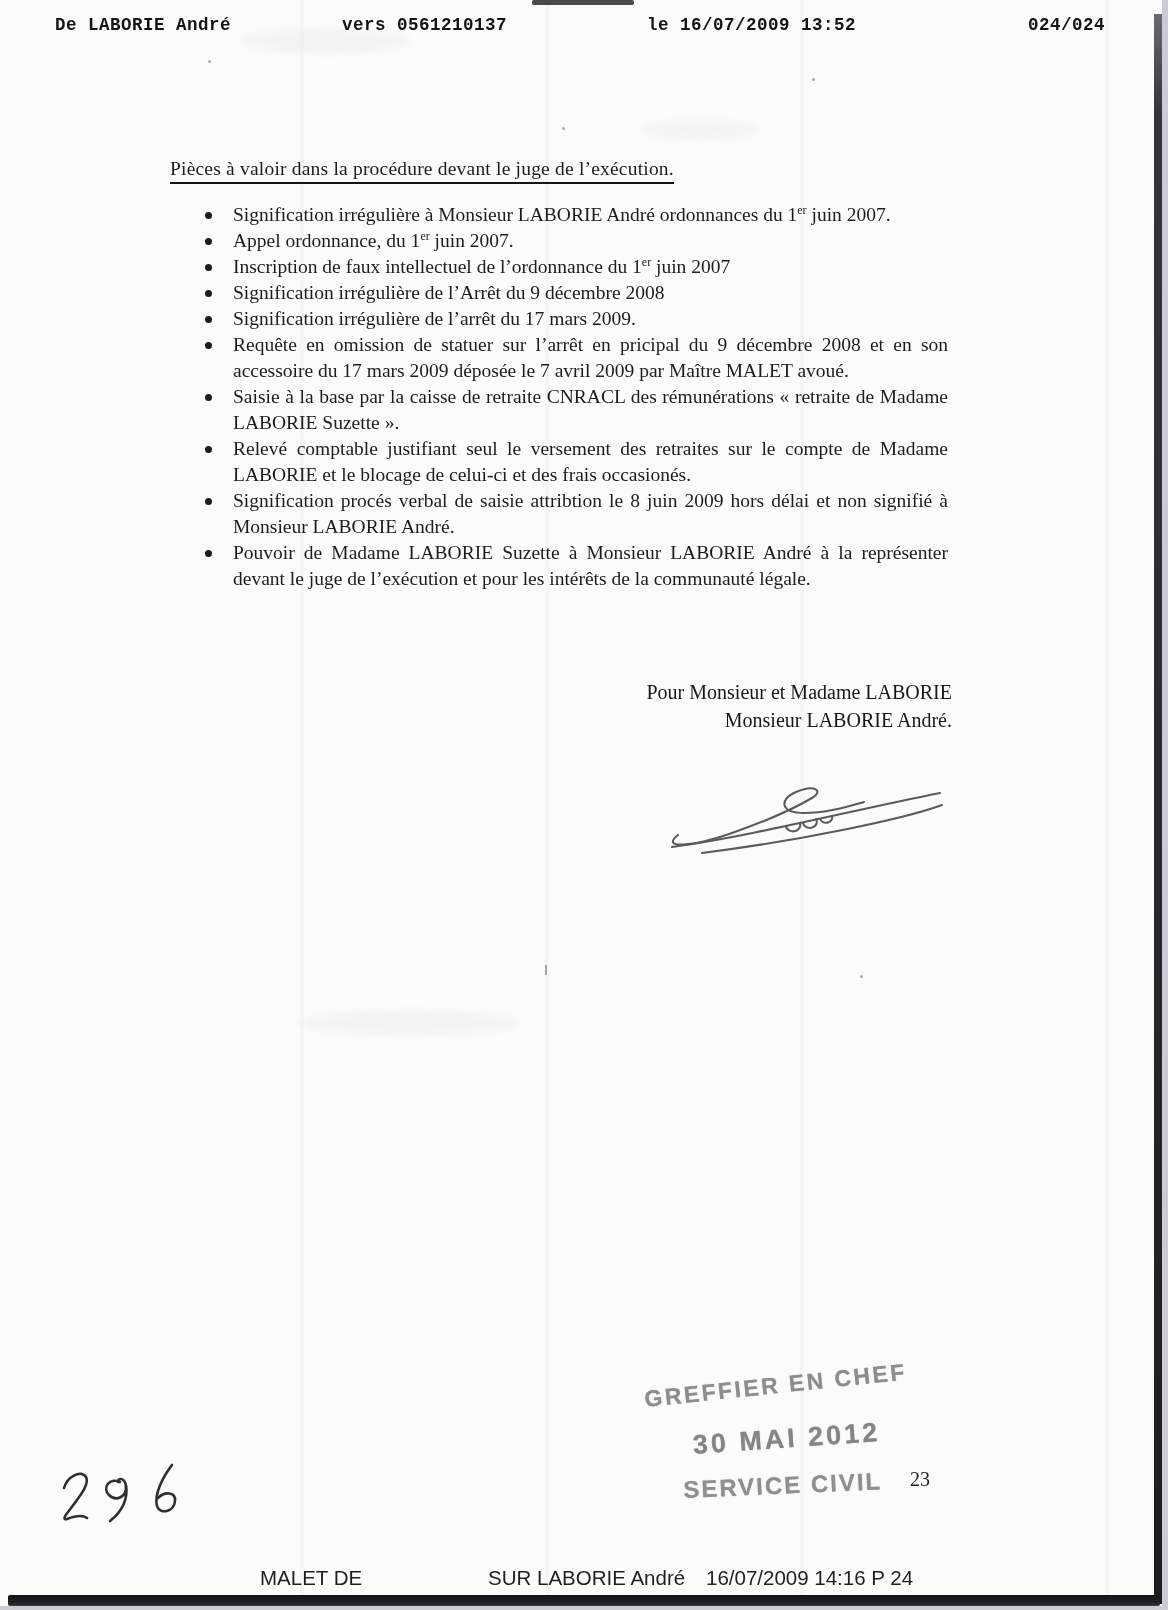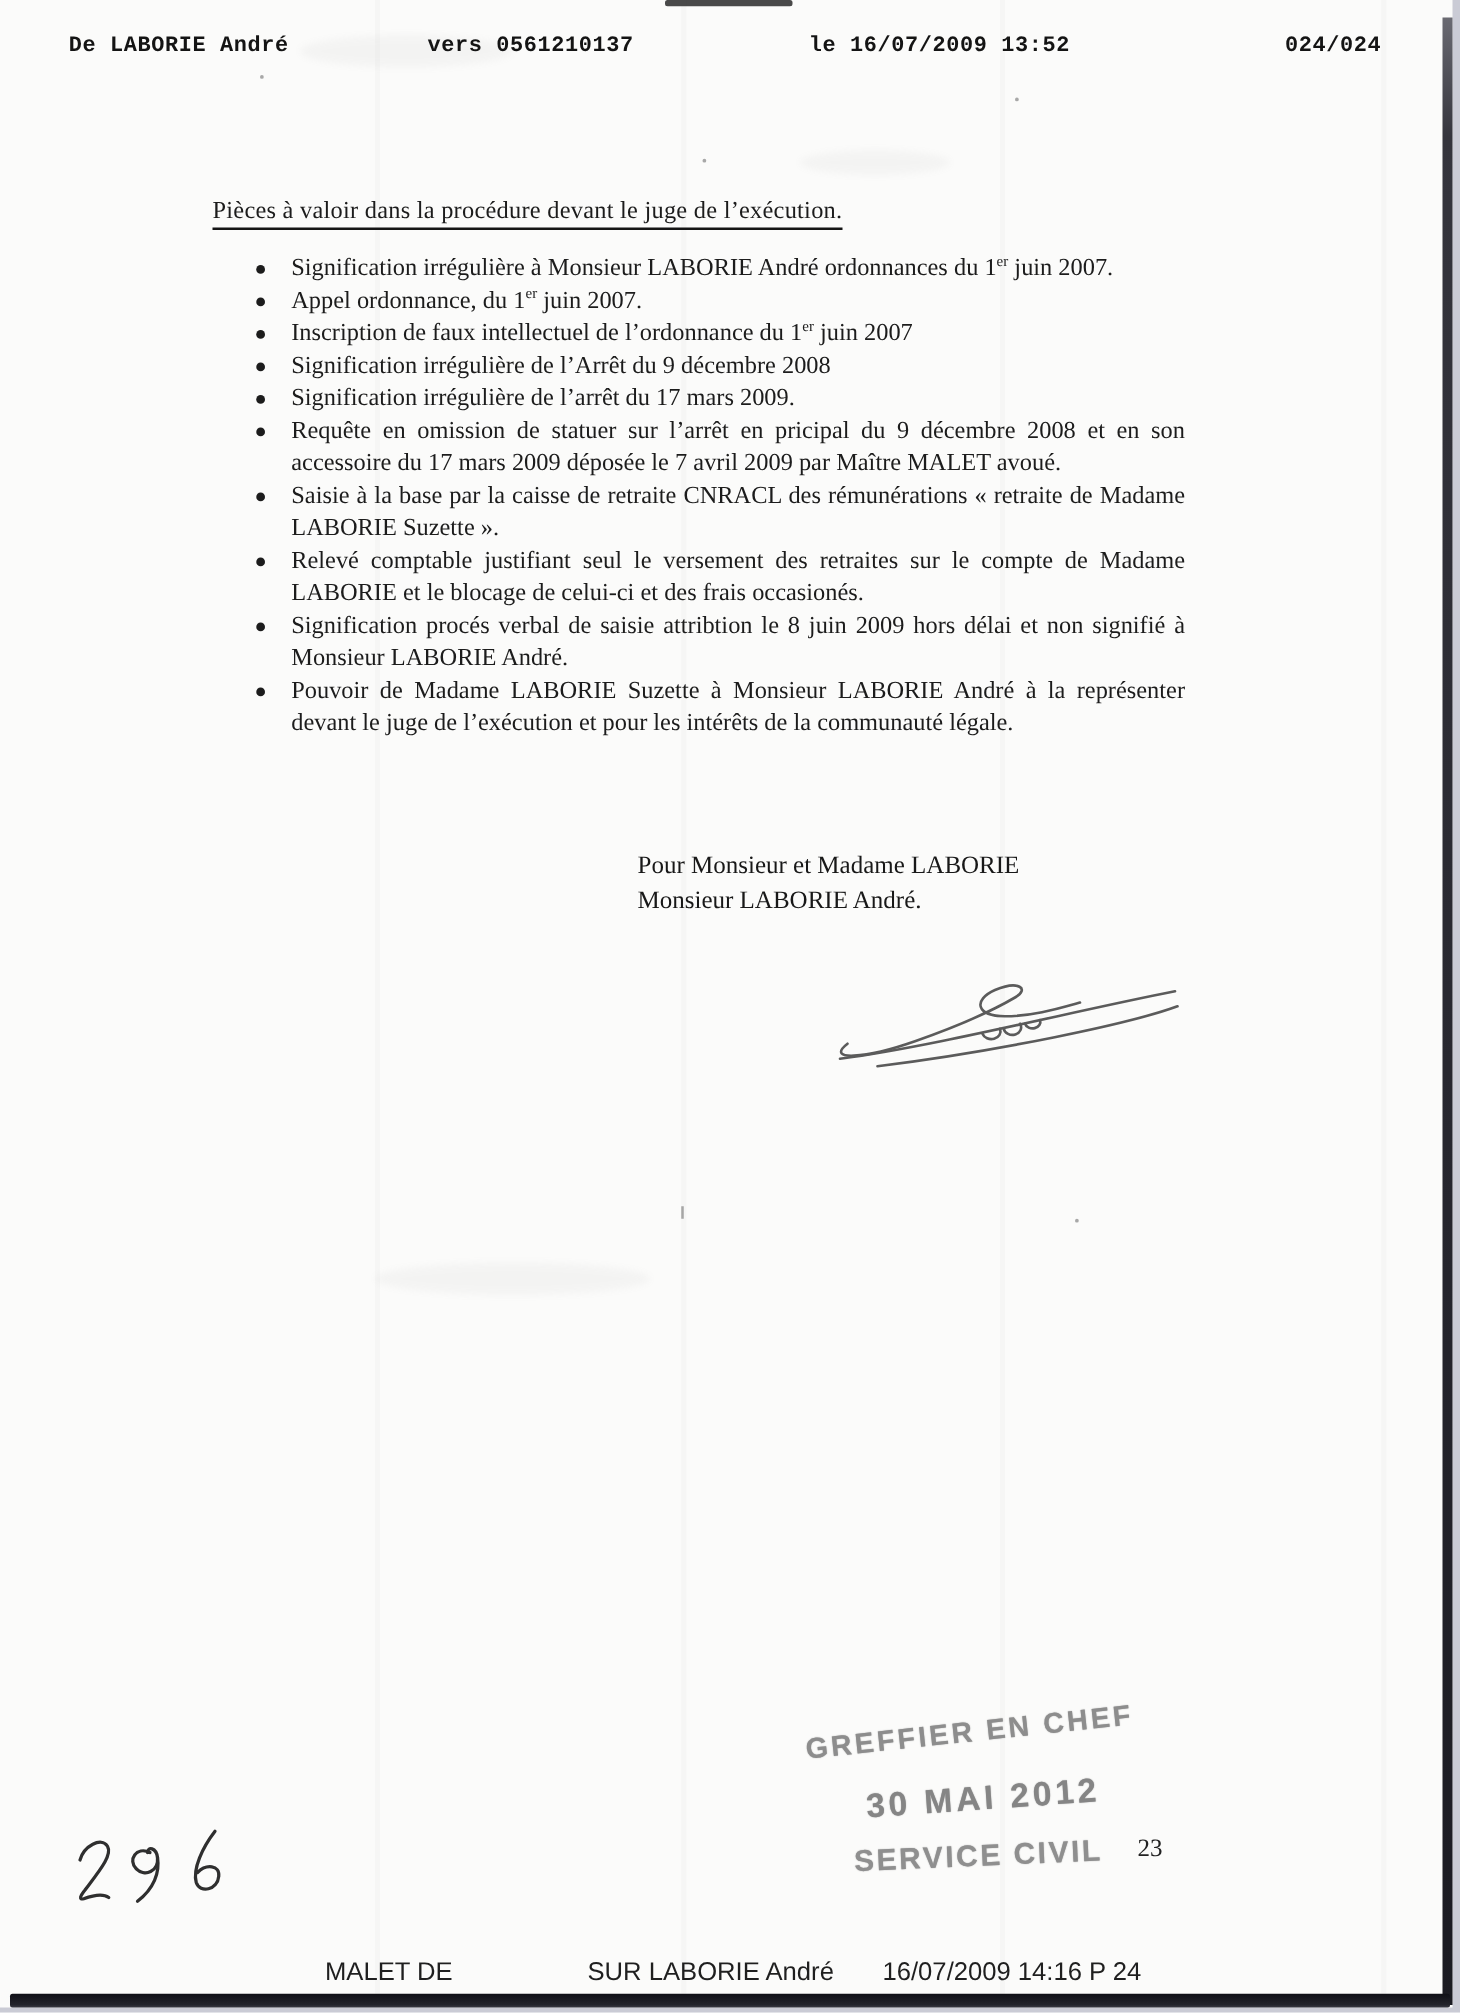--- a/index.html
+++ b/index.html
@@ -33,21 +33,21 @@
   .speck { position:absolute; width:3px; height:3px; background:#555; border-radius:50%; opacity:.5; }
   .smudge { position:absolute; background:#9a9a9a; opacity:.07; filter:blur(3px); border-radius:50%; }
 
   
   .fax-header {
     position:absolute; top:15px; left:0; width:100%;
     font-family:"Liberation Mono","DejaVu Sans Mono",monospace;
     font-weight:700; font-size:17.5px; color:#141414; letter-spacing:.5px;
     white-space:nowrap;
   }
-  .fax-header span { position:absolute; top:0;margin-top:12px; }
+  .fax-header span { position:absolute; top:0; }
   .fh-from { left:55px; }
   .fh-to   { left:342px; }
   .fh-date { left:647px; }
   .fh-pages{ left:1028px; }
 
   
   .doc-title {
     position:absolute; left:170px; top:158px;
     font-size:19.5px; font-weight:400; letter-spacing:.2px;
     border-bottom:2.5px solid #151515; padding-bottom:2px;
@@ -64,21 +64,21 @@
   }
   ul.bullets li::before {
     content:""; position:absolute; left:5px; top:10px;
     width:7px; height:7px; border-radius:50%; background:#1c1c1c;
   }
   sup { font-size:12px; line-height:0; vertical-align:super; }
 
   
   .closing {
     position:absolute; left:510px; top:678px; width:442px;
-    text-align:left; font-size:20px; line-height:28px; color:#181818;
+    text-align:right; font-size:20px; line-height:28px; color:#181818;
   }
 
   
   .sig { position:absolute; left:668px; top:783px; }
   .hand296 { position:absolute; left:52px; top:1452px; }
 
   
   .stamp {
     position:absolute; white-space:nowrap;
     font-family:"Liberation Sans","DejaVu Sans",sans-serif; font-weight:700;
@@ -91,21 +91,21 @@
   .page-num { position:absolute; left:910px; top:1468px; font-size:20px; color:#222; }
 
   
   .fax-footer {
     position:absolute; top:1566px; left:0; width:100%;
     font-family:"Liberation Sans","DejaVu Sans",sans-serif;
     font-size:20.5px; color:#1f1f1f; white-space:nowrap;
   }
   .fax-footer span { position:absolute; top:0; }
   .ff-recu   { left:260px; }
-  .ff-sender { left:470px; }
+  .ff-sender { left:488px; }
   .ff-date   { left:706px; }
 </style>
 </head>
 <body>
 
 <div class="page">
 
   <div class="topmark"></div>
   <div class="streak" style="left:300px"></div>
   <div class="streak" style="left:545px"></div>

